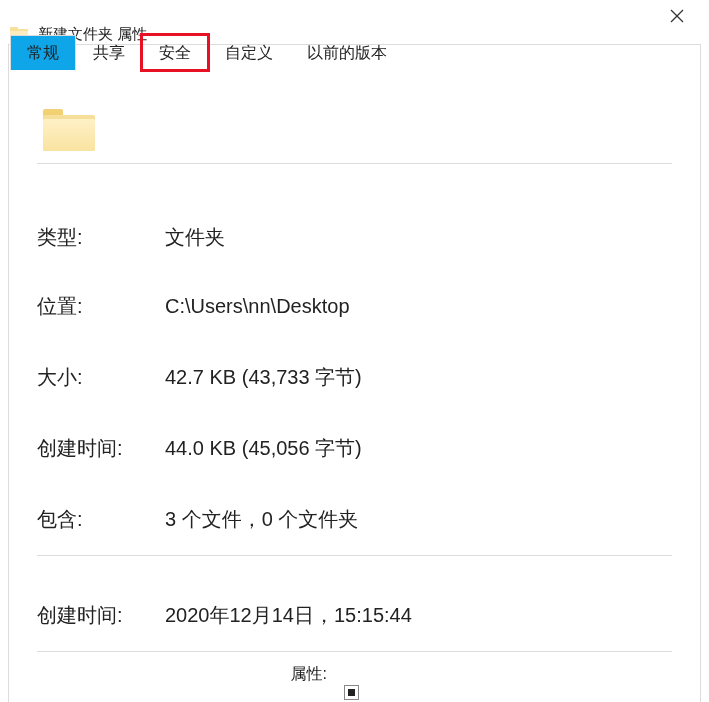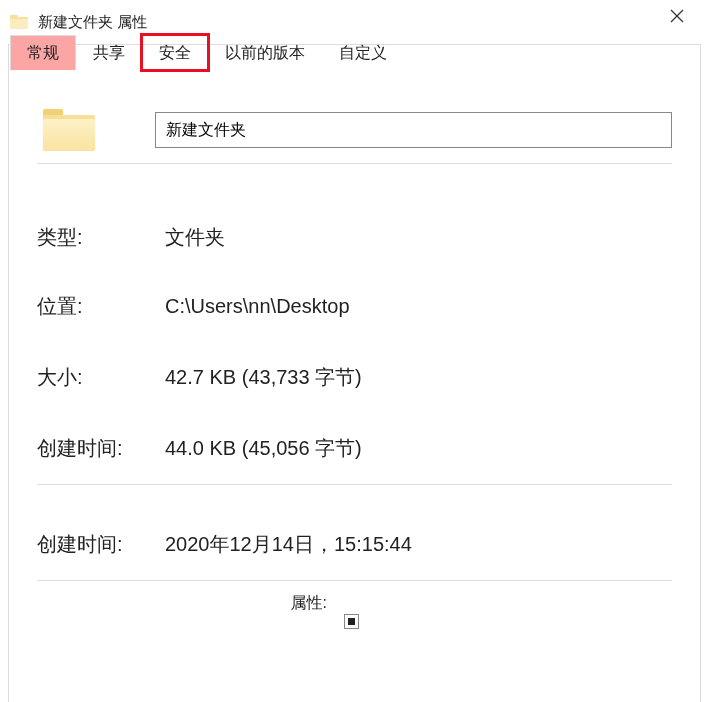--- a/index.html
+++ b/index.html
@@ -15,21 +15,21 @@
     height: 702px;
     box-sizing: border-box;
     position: relative;
     background: #fff;
   }
   
   .titlebar {
     display: flex;
     align-items: center;
     height: 36px;
-    padding: 4px 10px;
+    padding: 16px 10px;
     position: relative;
   }
   .title-icon {
     width: 18px;
     height: 14px;
     margin-right: 10px;
     position: relative;
   }
   .title-icon .folder-back {
     position: absolute;
@@ -99,21 +99,21 @@
     padding: 7px 16px 6px 16px;
     font-size: 16px;
     color: #222;
     border: 1px solid transparent;
     border-bottom: none;
     position: relative;
     background: transparent;
     cursor: default;
   }
   .tab.active {
-    background: #fca5a5;
+    background: #0ea5e9;
     border: 1px solid #dcdcdc;
     border-bottom: 1px solid #fff;
     top: 1px;
   }
   .tab.highlight {
     outline: 3px solid #e81123;
     outline-offset: -1px;
   }
 
   
@@ -244,54 +244,57 @@
         <line x1="1" y1="1" x2="13" y2="13"></line>
         <line x1="13" y1="1" x2="1" y2="13"></line>
       </svg>
     </div>
   </div>
 
   <div class="tabs">
     <div class="tab active">常规</div>
     <div class="tab">共享</div>
     <div class="tab highlight">安全</div>
+    <div class="tab">自定义</div>
     <div class="tab">以前的版本</div>
-    <div class="tab">自定义</div>
   </div>
 
   <div class="dialog-body">
     <div class="content">
 
       <div class="name-row">
         <div class="big-folder">
           <div class="bf-tab"></div>
           <div class="bf-back"></div>
           <div class="bf-front"></div>
         </div>
-        <input class="name-input" type="text" value="新建文件夹" style="">
       </div>
 
       <hr class="sep">
 
       <div class="props">
         <div class="prow">
           <div class="plabel">类型:</div>
           <div class="pvalue">文件夹</div>
         </div>
         <div class="prow">
           <div class="plabel">位置:</div>
           <div class="pvalue">C:\Users\nn\Desktop</div>
         </div>
         <div class="prow">
           <div class="plabel">大小:</div>
           <div class="pvalue">42.7 KB (43,733 字节)</div>
         </div>
         <div class="prow">
           <div class="plabel">创建时间:</div>
           <div class="pvalue">44.0 KB (45,056 字节)</div>
+        </div>
+        <div class="prow">
+          <div class="plabel">包含:</div>
+          <div class="pvalue">3 个文件，0 个文件夹</div>
         </div>
       </div>
 
       <hr class="sep">
 
       <div class="prow">
         <div class="plabel">创建时间:</div>
         <div class="pvalue">2020年12月14日，15:15:44</div>
       </div>
 

